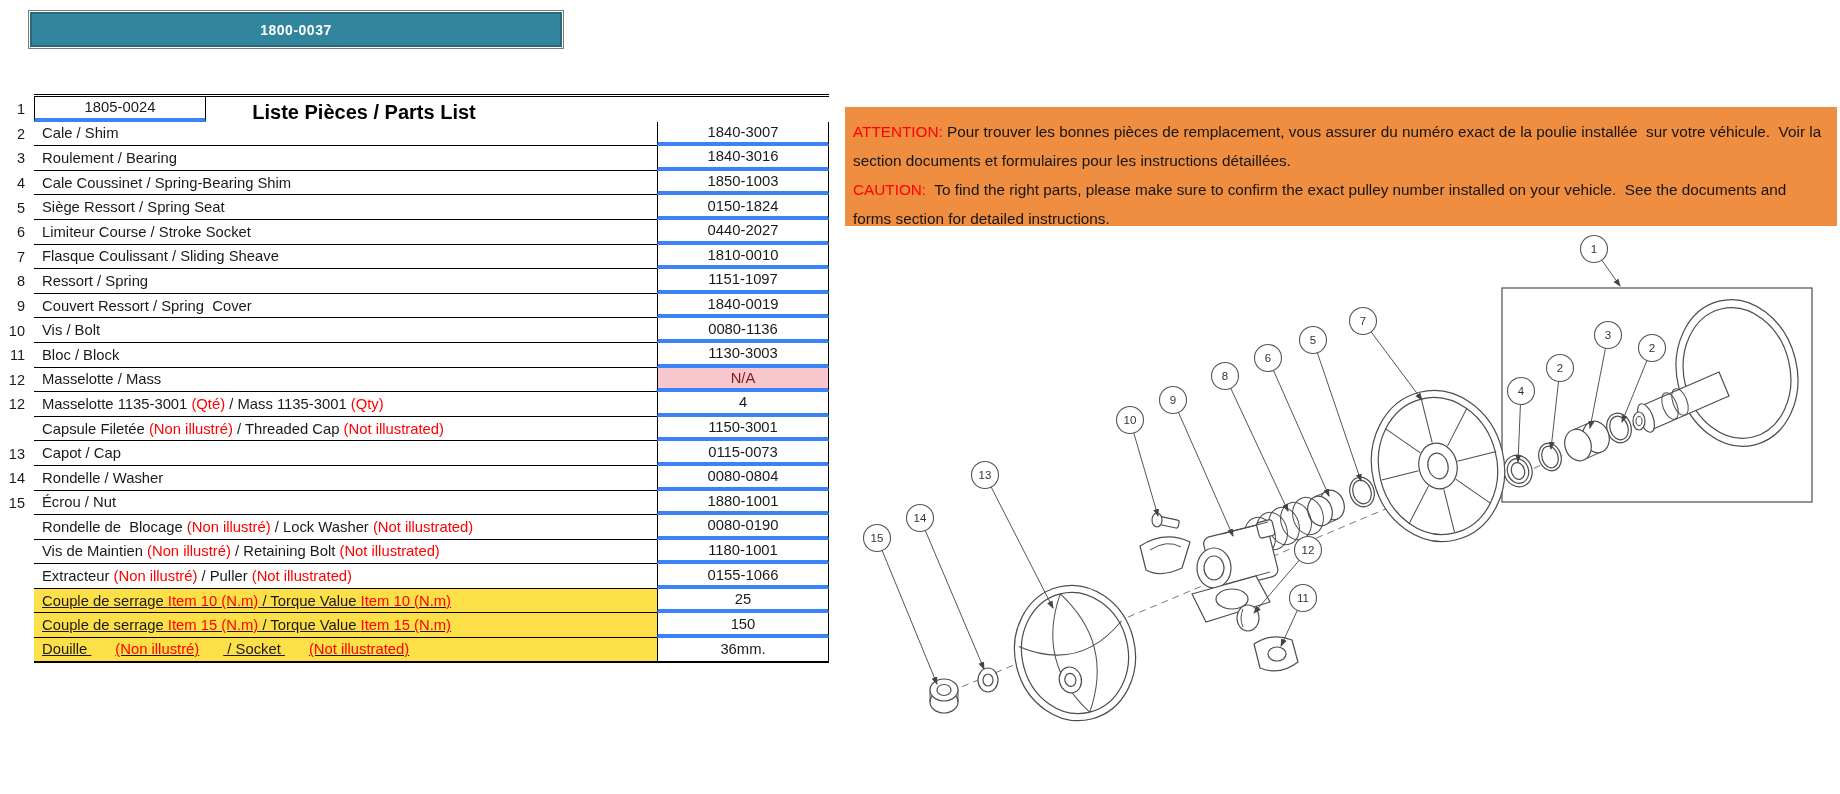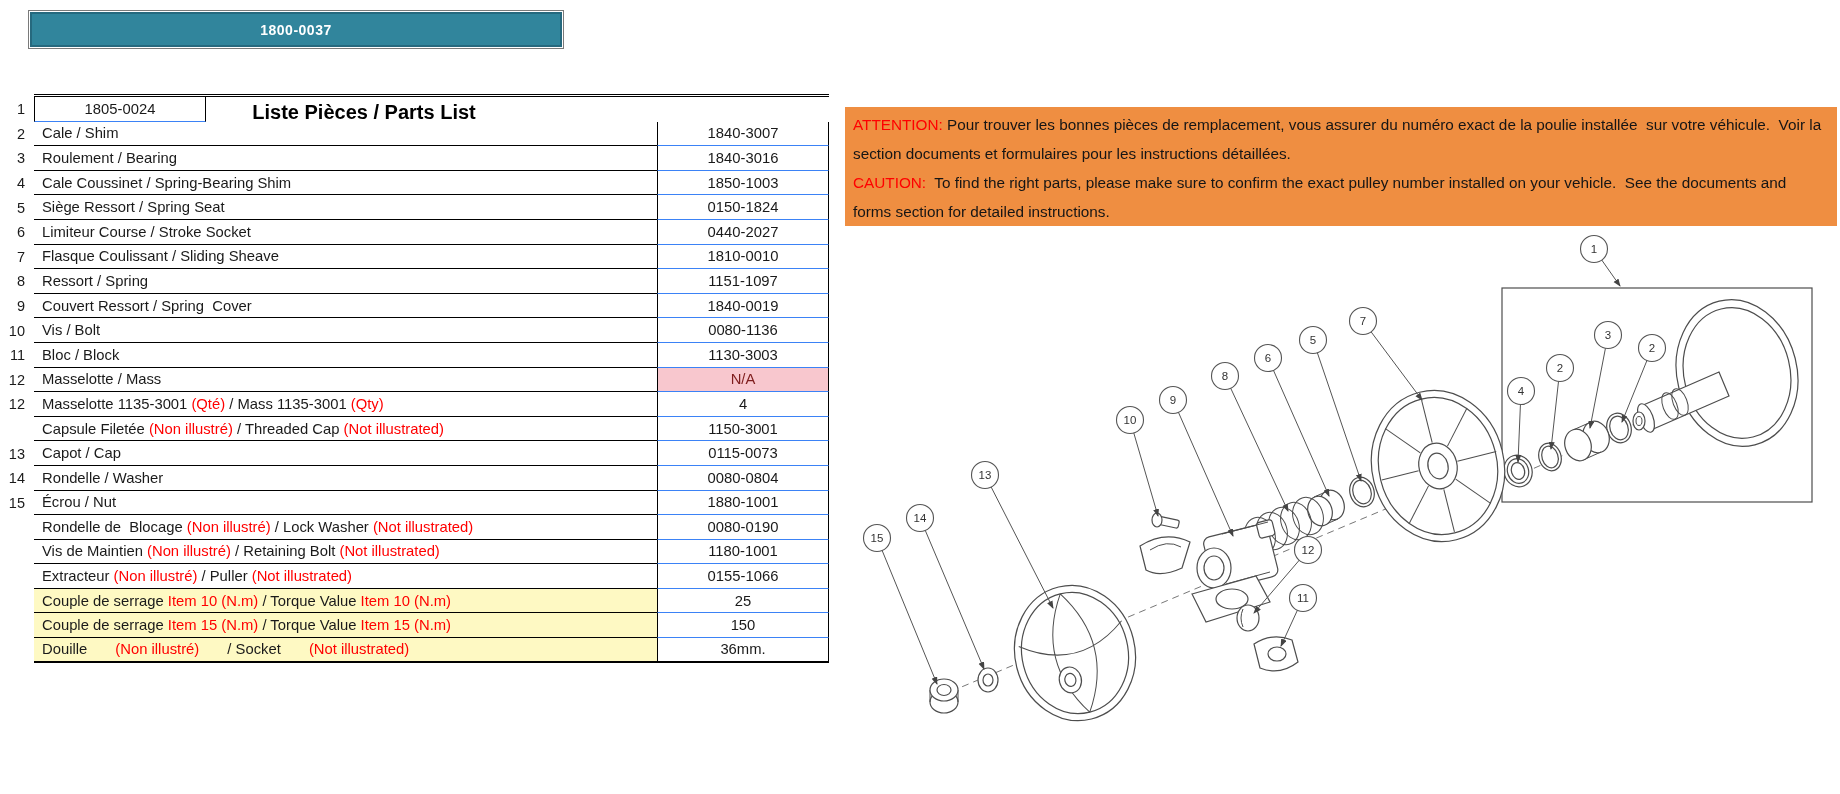--- a/index.html
+++ b/index.html
@@ -29,32 +29,32 @@
     font-size:14.5px;color:#1a1a1a;
   }
   .c-desc{
     width:623px;box-sizing:border-box;padding-left:8px;
     border-bottom:1px solid #000;
     display:flex;align-items:center;white-space:pre;
     font-size:14.8px;color:#1a1a1a;overflow:hidden;
   }
   .c-val{
     width:172px;box-sizing:border-box;
-    border-left:1px solid #000;border-right:1px solid #000;border-bottom:1px solid #3b82f6;
+    border-left:1px solid #000;border-right:1px solid #000;border-bottom:4px solid #3b82f6;
     display:flex;align-items:center;justify-content:center;
     font-size:14.8px;color:#1a1a1a;
   }
   .trow:last-child .c-desc,.trow:last-child .c-val{border-bottom:2.5px solid #000;gap:24px;}
   .red{color:#FF0000;}
   .c-val.na{background:#F8C7CE;color:#7f1d1d;}
-  .c-desc.gray{background:#fef9c3;}
+  .c-desc.gray{background:#fde047;text-decoration:underline;}
   
   .notice{
     position:absolute;left:845px;top:107px;width:992px;height:119px;
-    background:#EF8E41;box-sizing:border-box;padding:3px 10px 0 8px;
+    background:#EF8E41;box-sizing:border-box;padding:10px 10px 0 8px;
     font-size:15.3px;line-height:29px;color:#151515;white-space:pre-wrap;
   }
   .notice .lbl{color:#FF0000;}
   
   .diagram{position:absolute;left:840px;top:228px;width:1000px;height:566px;}
   svg text{font-family:"Liberation Sans",sans-serif;font-size:11.5px;fill:#333;}
   .axis{stroke:#777;stroke-width:1;stroke-dasharray:7 5;}
   .parts{stroke:#4d4d4d;fill:#fff;stroke-width:1.2;}
   .thin{fill:none;stroke:#4d4d4d;stroke-width:1;}
   .callout-line{stroke:#555;stroke-width:1;fill:none;}

